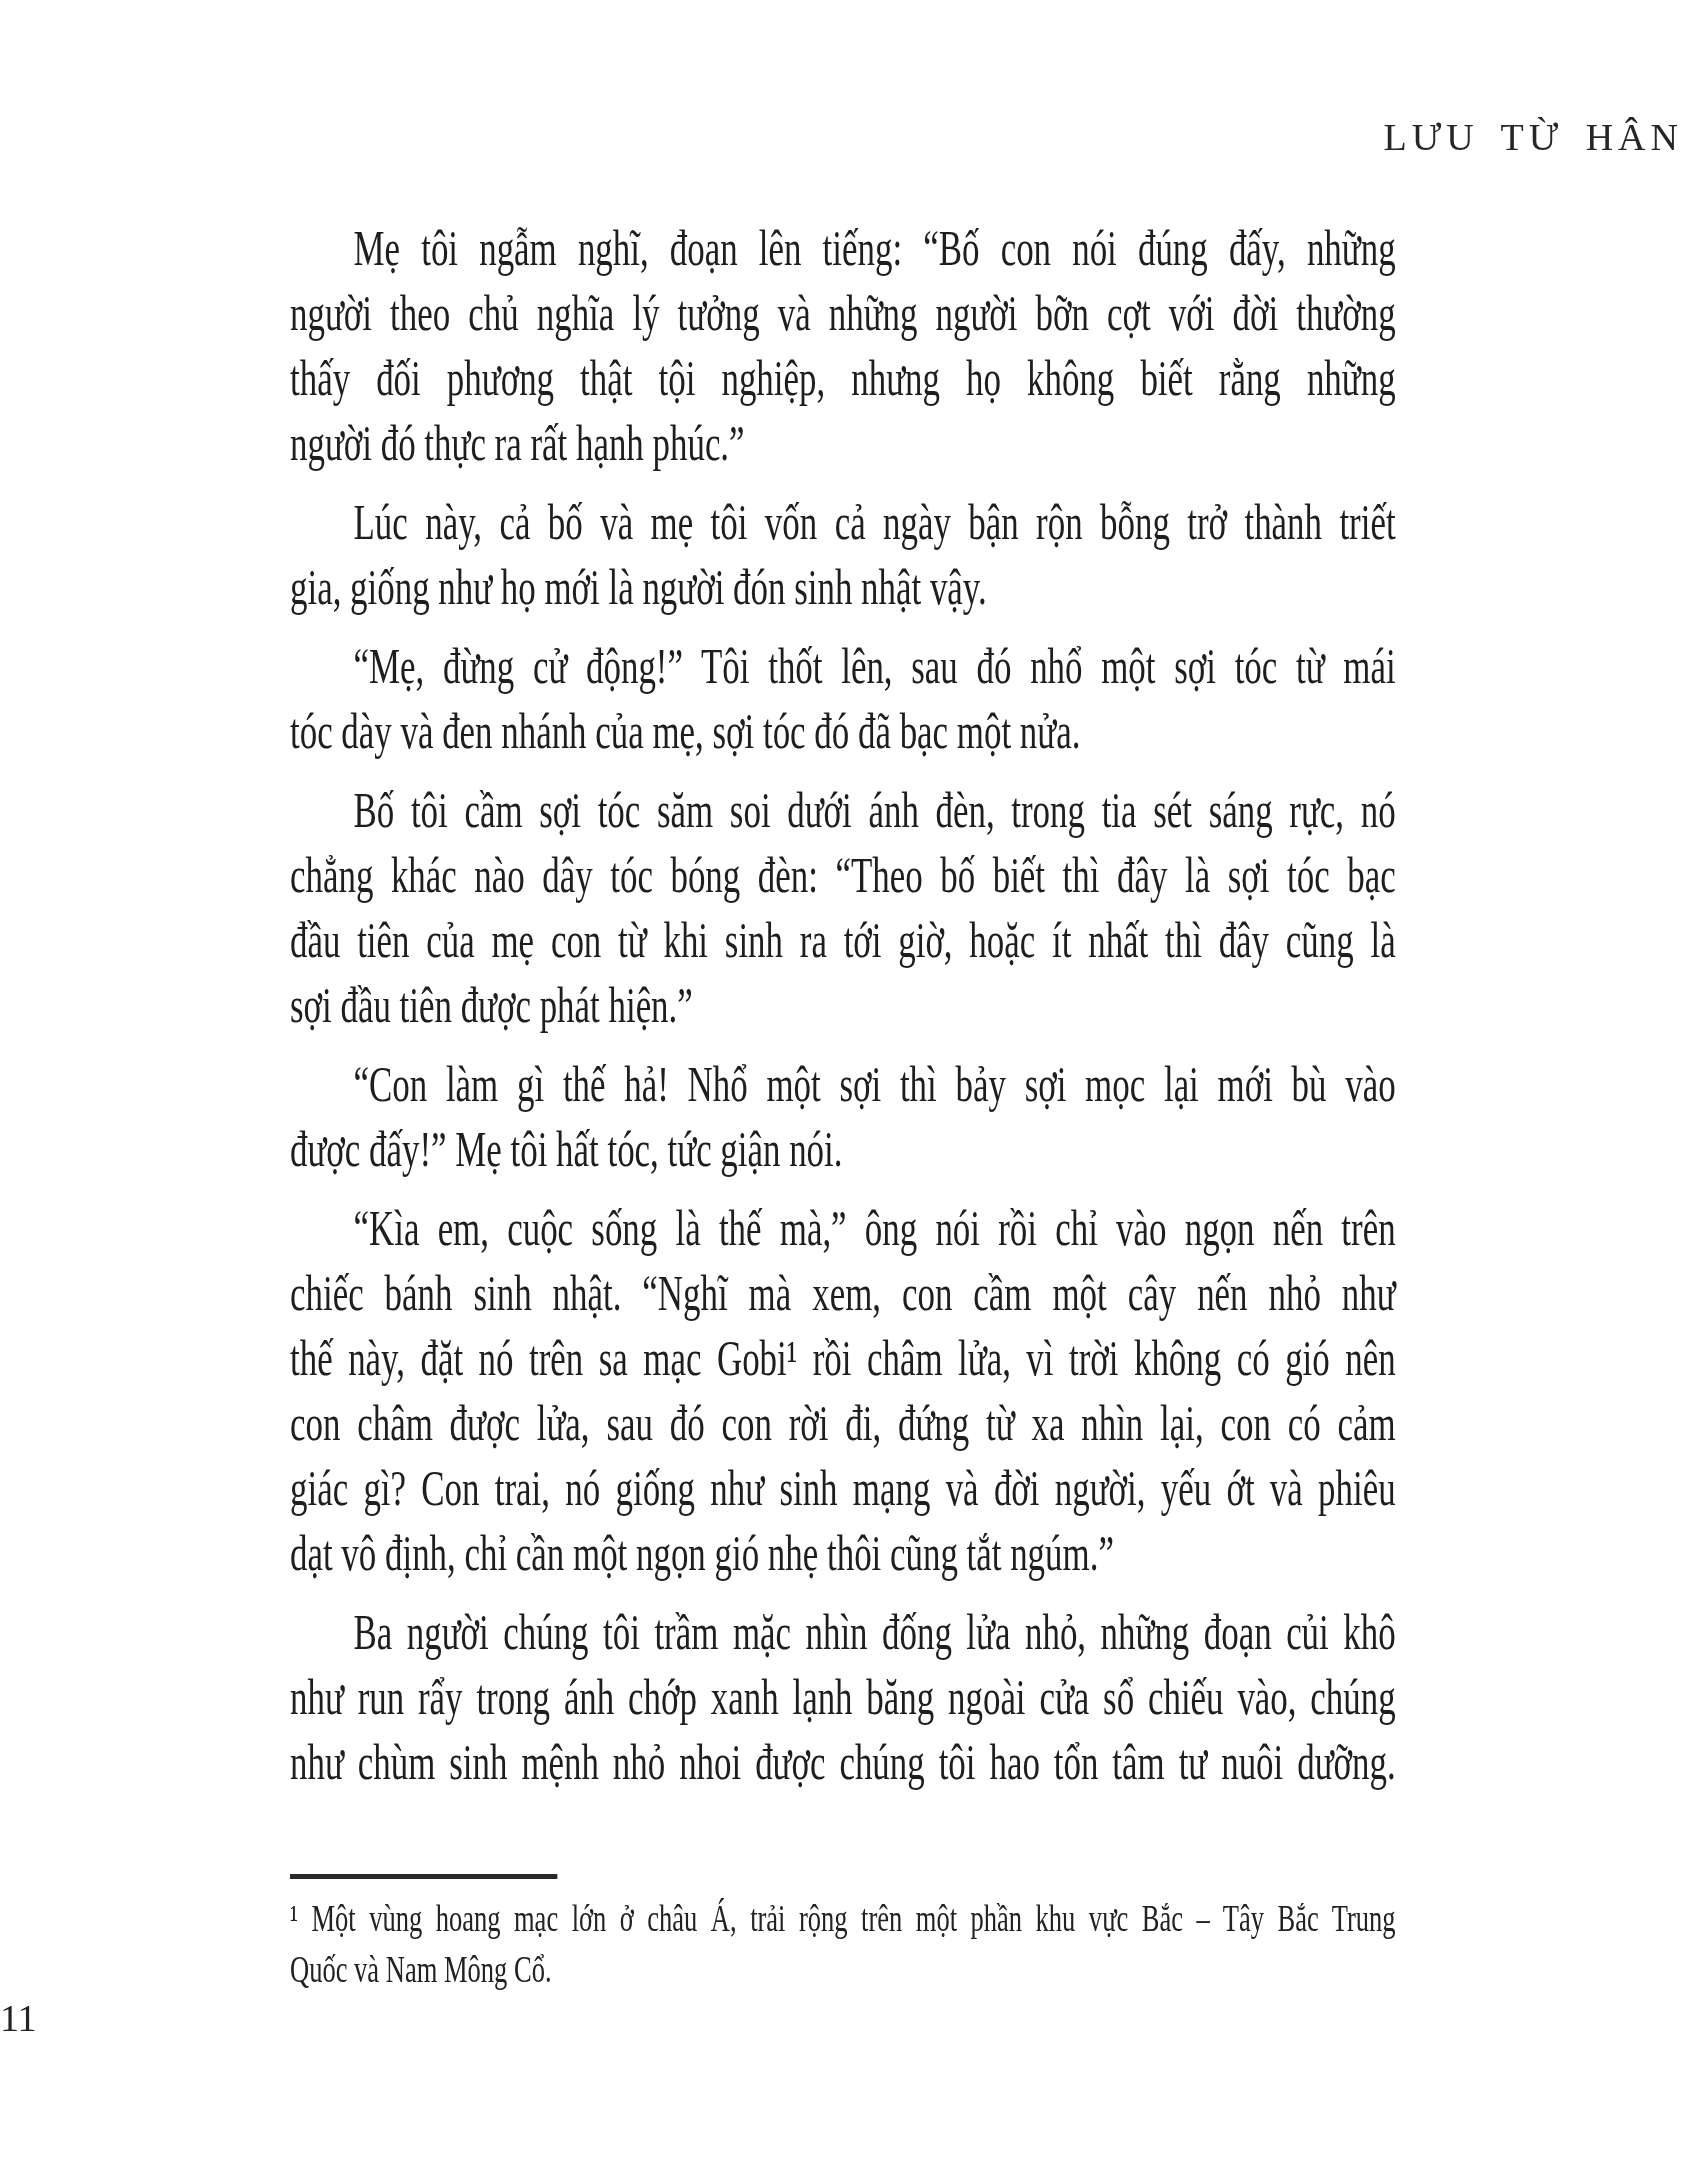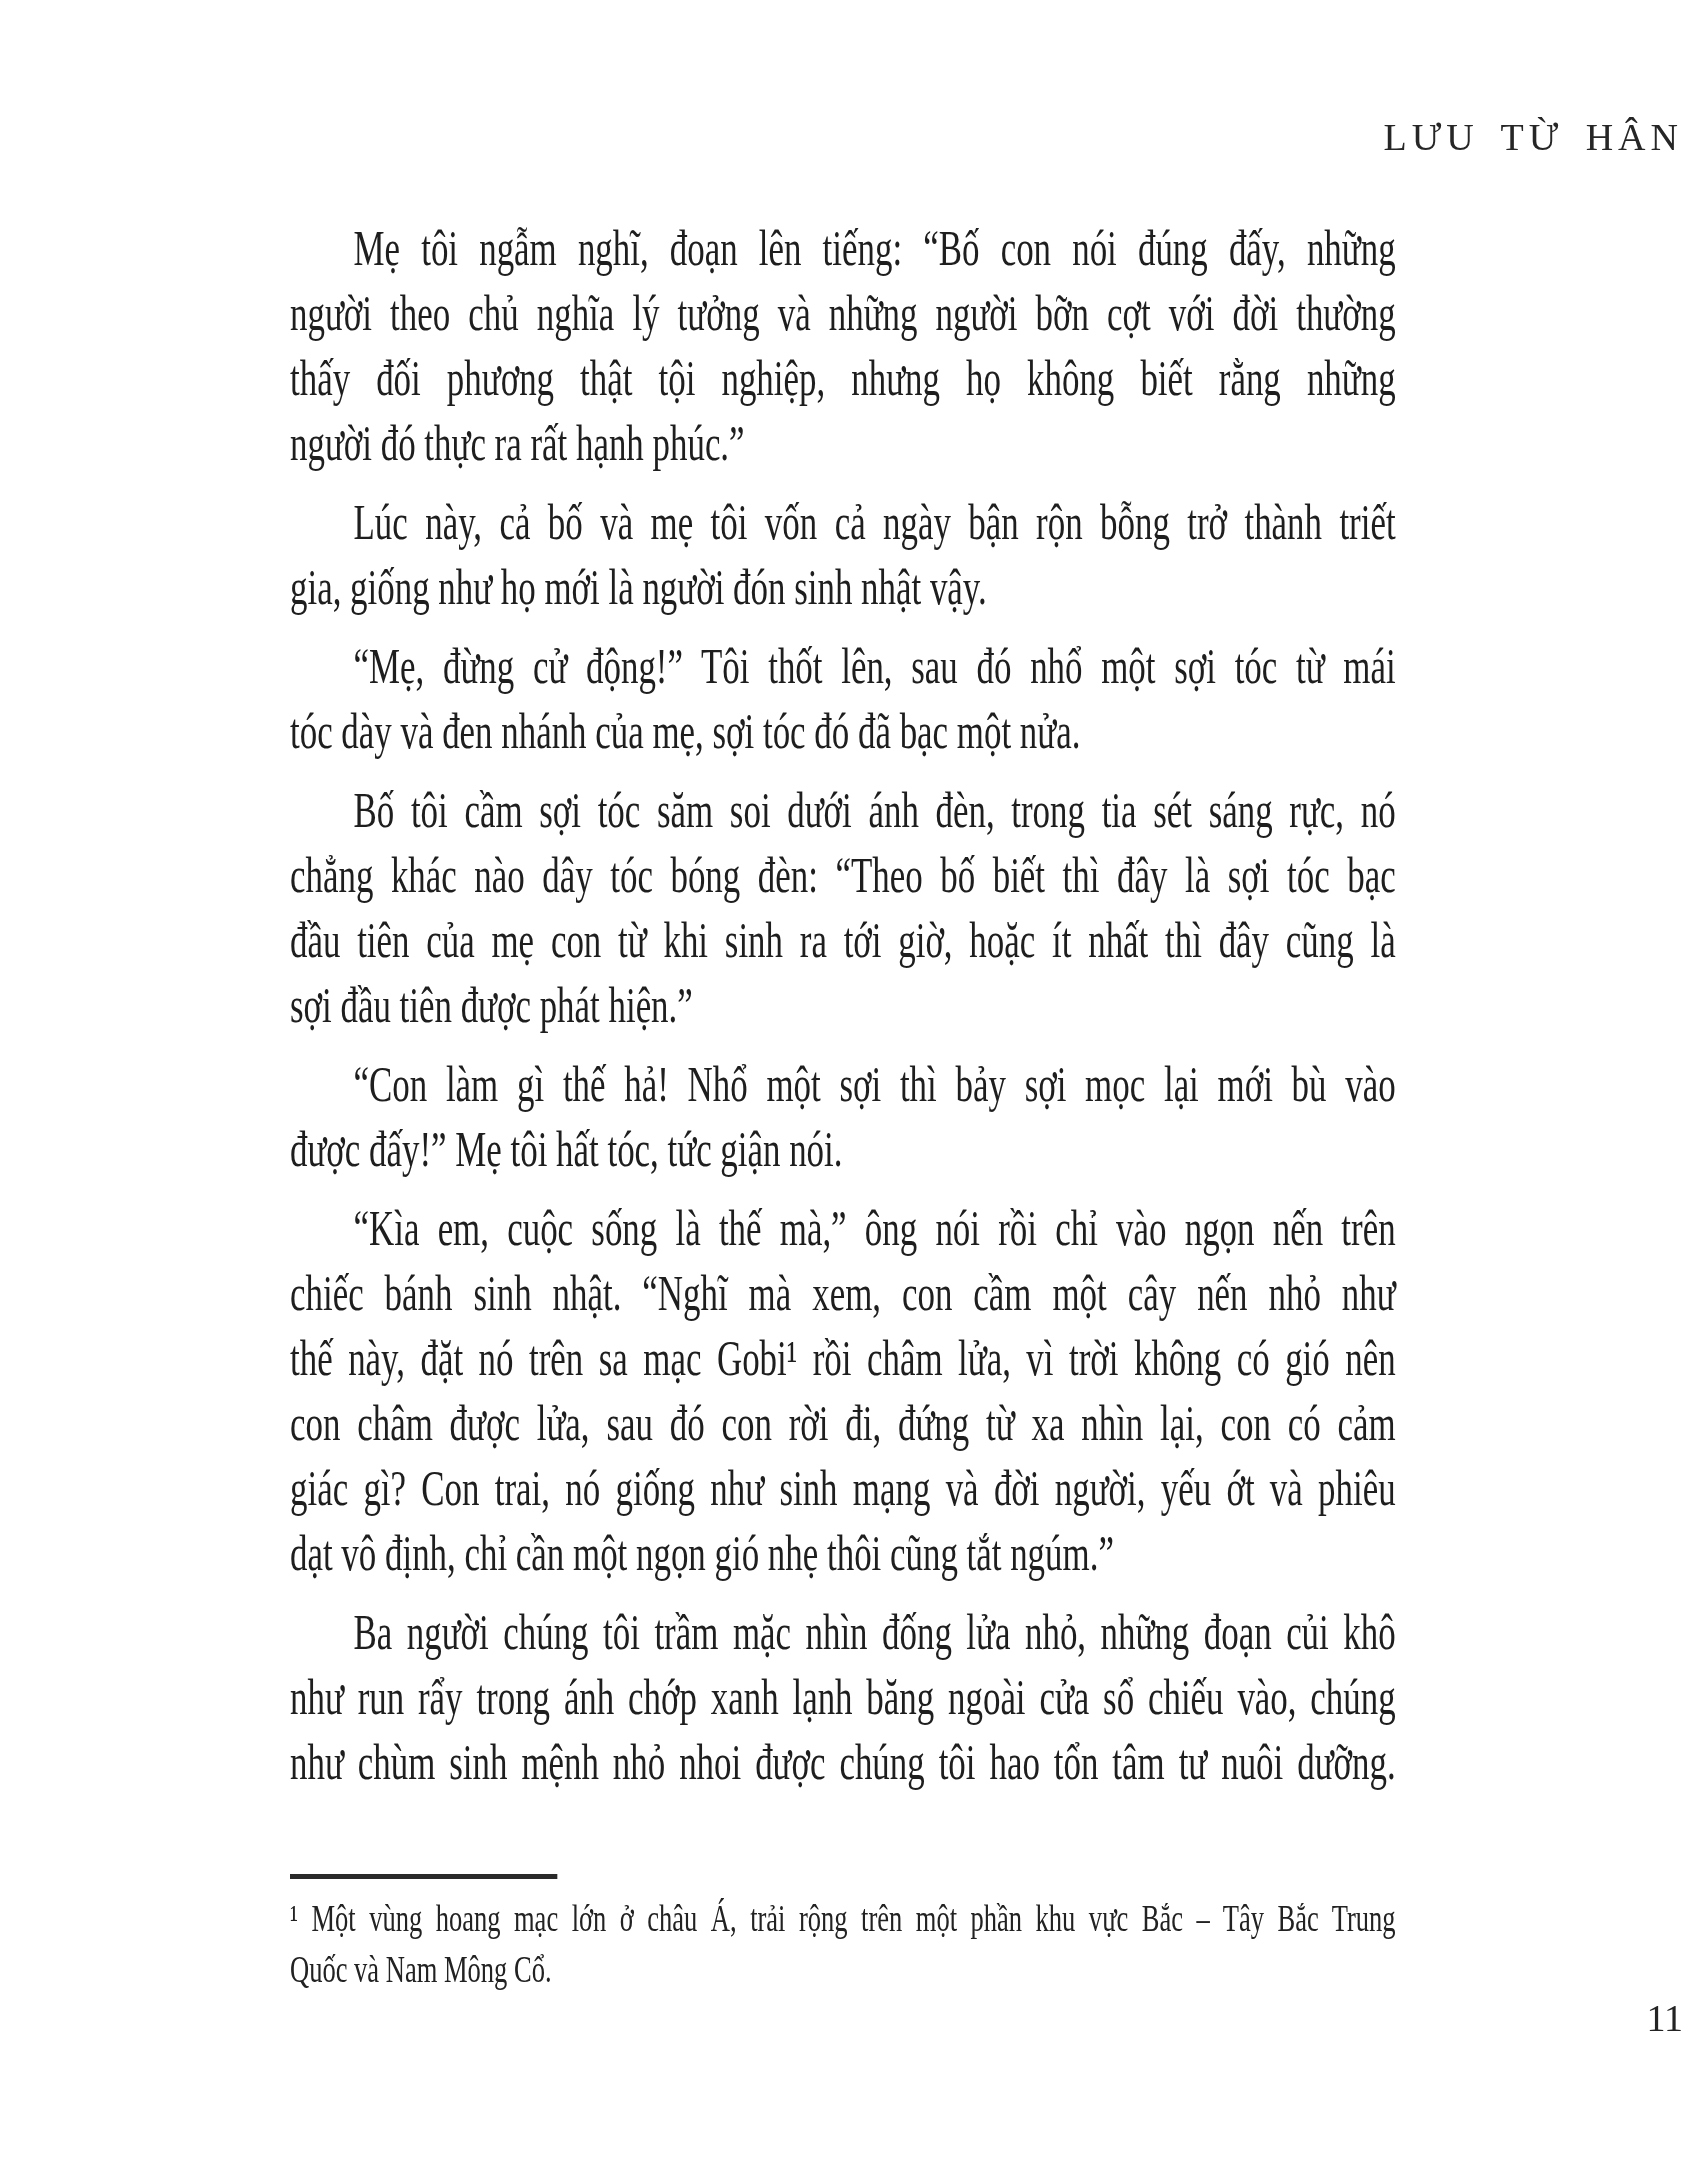--- a/index.html
+++ b/index.html
@@ -71,21 +71,21 @@
     font-size: 38px;
     line-height: 51px;
     color: #222222;
   }
   
   .page-number {
     position: absolute;
     top: 1996px;
     left: 0;
     width: 100%;
-    text-align: right;
+    text-align: left;
     font-size: 38px;
     color: #232323;
   }
 </style>
 </head>
 <body>
 
 <div class="page">
 
   <div class="running-head">LƯU TỪ HÂN</div>

